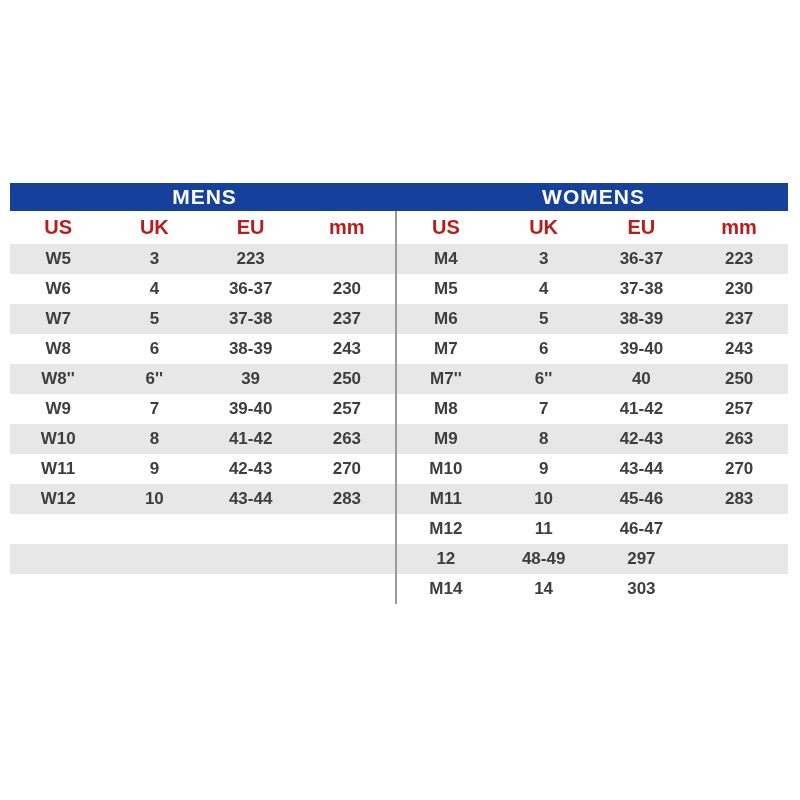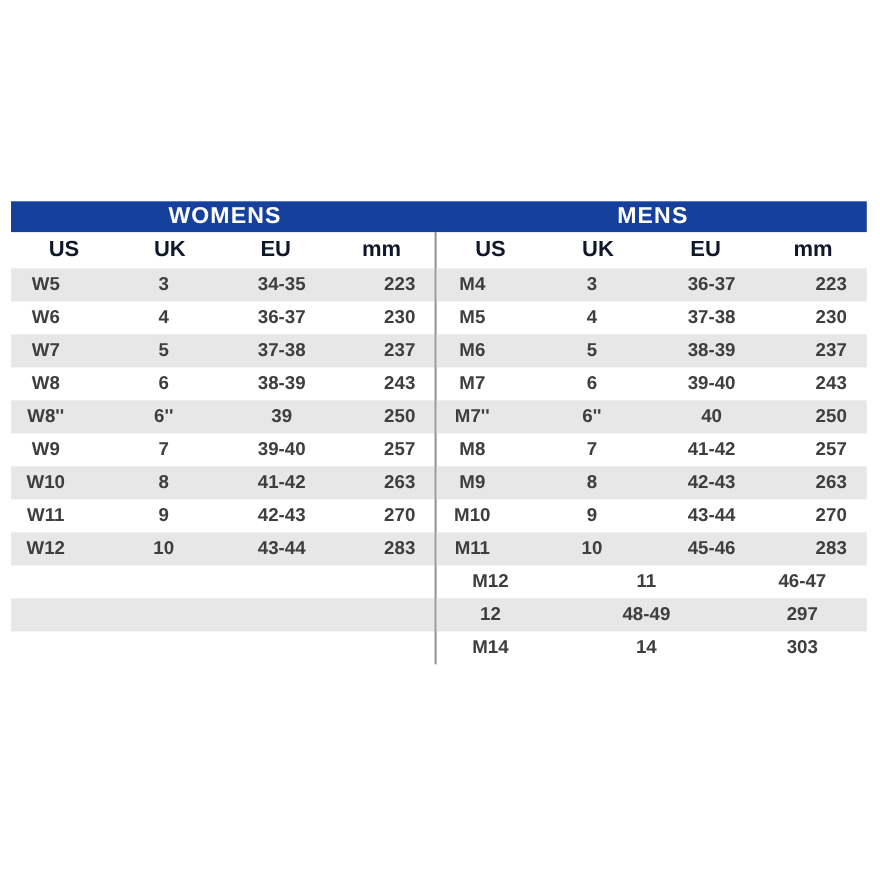--- a/index.html
+++ b/index.html
@@ -14,50 +14,49 @@
     flex:1;color:#ffffff;font-size:21px;line-height:28px;
     text-align:center;letter-spacing:1px;
   }
   .tbl-body{display:flex;align-items:stretch;}
   .half{box-sizing:border-box;}
   .half-0{width:385px;}
   .half-1{flex:1;}
   .divider{width:2px;background:#9a9a9a;}
   .hdr-row{display:flex;height:33px;}
   .hdr-cell{
-    width:25%;text-align:center;color:#0f172a;
+    width:25%;text-align:center;color:#b91c1c;
     font-size:20px;line-height:33px;
   }
-  .row{display:flex;height:30px;gap:44px;}
+  .row{display:flex;height:30px;}
   .row.alt{background:#e7e7e7;}
   .cell{
     width:25%;text-align:center;color:#3e3e3e;
     font-size:17px;line-height:30px;
   }
 </style>
 </head>
 <body>
 
 <div class="sheet">
   <div class="bar">
+    <div class="bar-half">MENS</div>
     <div class="bar-half">WOMENS</div>
-    <div class="bar-half">MENS</div>
   </div>
   <div class="tbl-body">
     <div class="half half-0" id="sec-0">
         <div class="hdr-row">
           <div class="hdr-cell">US</div>
           <div class="hdr-cell">UK</div>
           <div class="hdr-cell">EU</div>
           <div class="hdr-cell">mm</div>
         </div>
         <div class="row alt">
           <div class="cell">W5</div>
           <div class="cell">3</div>
-          <div class="cell">34-35</div>
           <div class="cell">223</div>
         </div>
         <div class="row">
           <div class="cell">W6</div>
           <div class="cell">4</div>
           <div class="cell">36-37</div>
           <div class="cell">230</div>
         </div>
         <div class="row alt">
           <div class="cell">W7</div>

